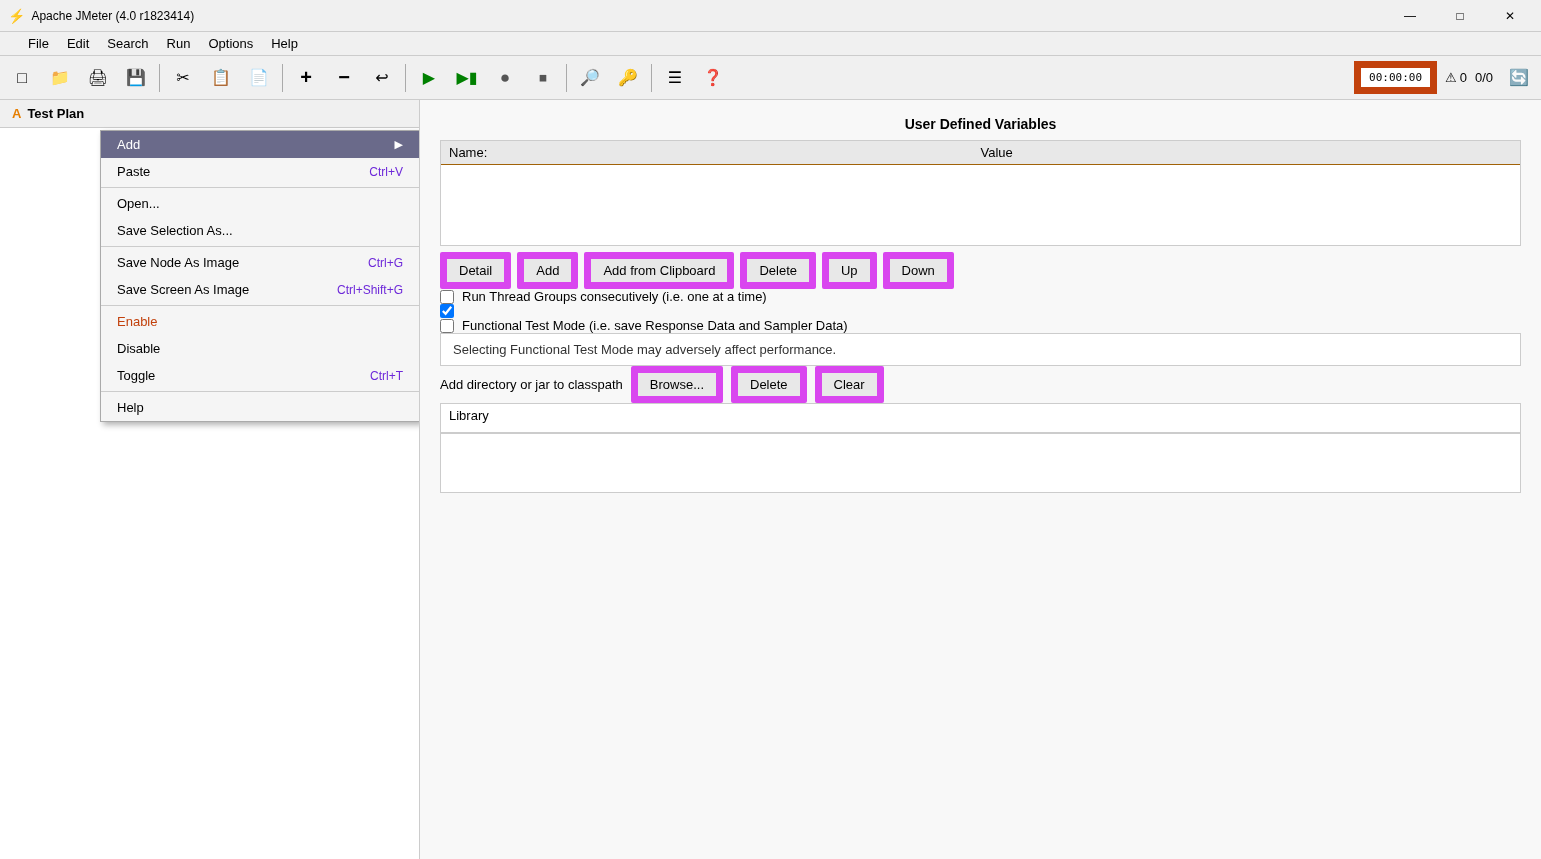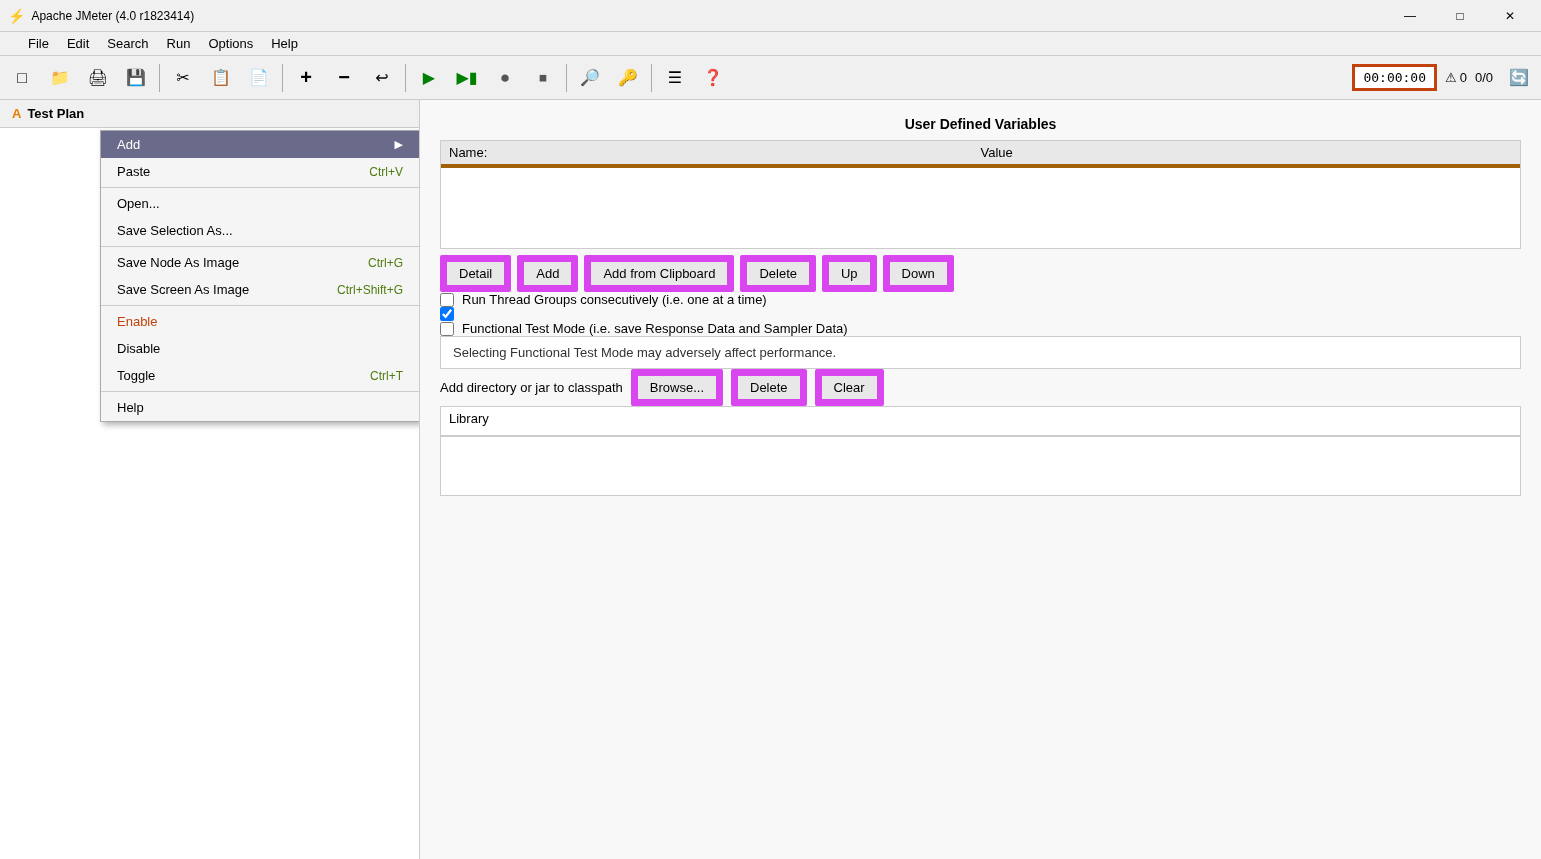--- a/index.html
+++ b/index.html
@@ -94,23 +94,23 @@
       margin: 0 3px;
     }
     .toolbar-right {
       margin-left: auto;
       display: flex;
       align-items: center;
       gap: 8px;
     }
     .timer-display {
       background: white;
-      border: 3px solid #c2410c;
+      border: 7px solid #c2410c;
       padding: 3px 8px;
-      font-size: 13px;
+      font-size: 11px;
       font-family: monospace;
       min-width: 80px;
       text-align: center;
     }
     .warning-badge {
       display: flex;
       align-items: center;
       gap: 3px;
       font-size: 13px;
     }
@@ -175,21 +175,21 @@
       align-items: center;
       justify-content: space-between;
       font-size: 13px;
       white-space: nowrap;
     }
     .ctx-menu-1 .cm-item.highlighted {
       background: #6a6a8a;
       color: white;
     }
     .cm-item .shortcut {
-      color: #4d7c0f;
+      color: #6d28d9;
       margin-left: 40px;
       font-size: 12px;
     }
     .cm-item .arrow { font-size: 11px; }
     .cm-item.disabled { color: #c2410c; cursor: default; }
     .cm-separator {
       height: 1px;
       background: #ccc;
       margin: 2px 0;
     }
@@ -219,21 +219,21 @@
       margin-bottom: 8px;
     }
 
     .table-container {
       background: white;
       border: 1px solid #ccc;
     }
     .table-header {
       display: flex;
       background: #e8e8e8;
-      border-bottom: 4px solid #a16207;
+      border-bottom: 1px solid #a16207;
       padding: 4px 8px;
     }
     .table-header .col-name {
       flex: 1;
       font-weight: normal;
     }
     .table-header .col-value {
       flex: 1;
     }
     .table-body {

